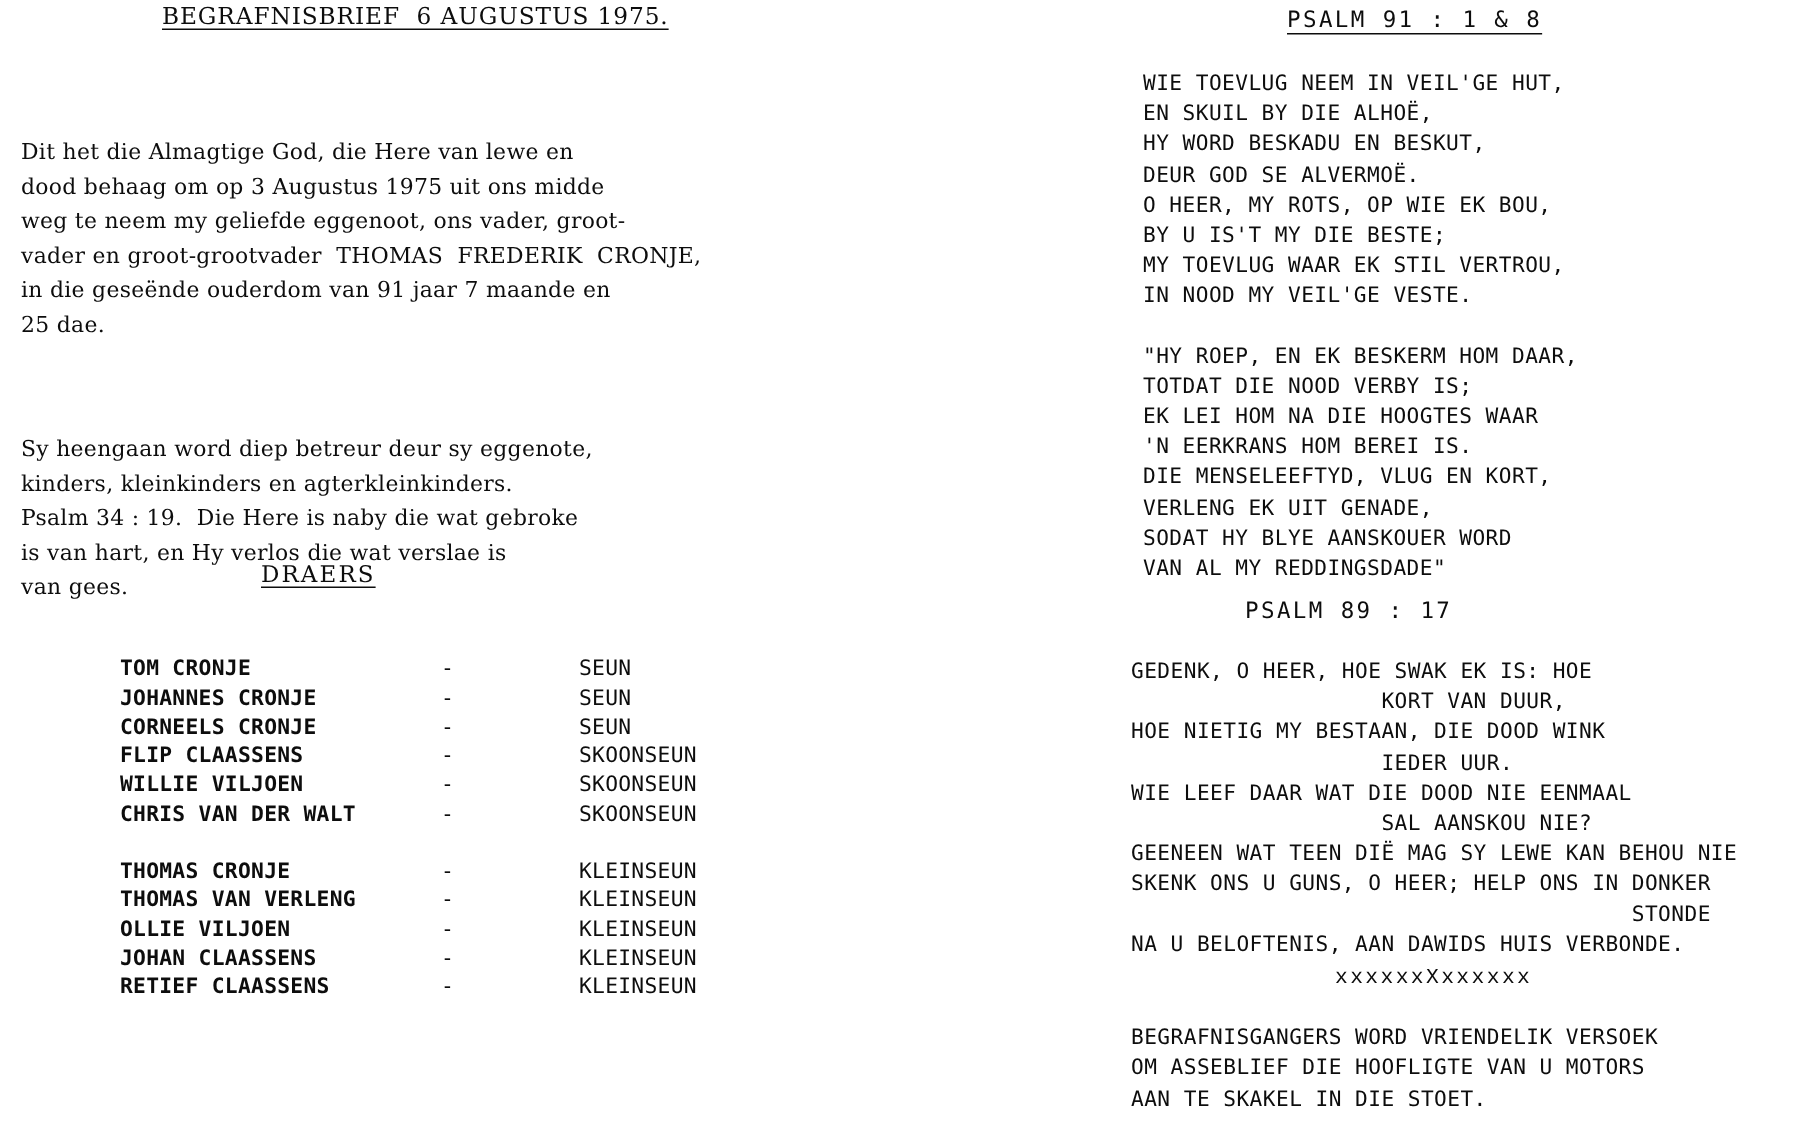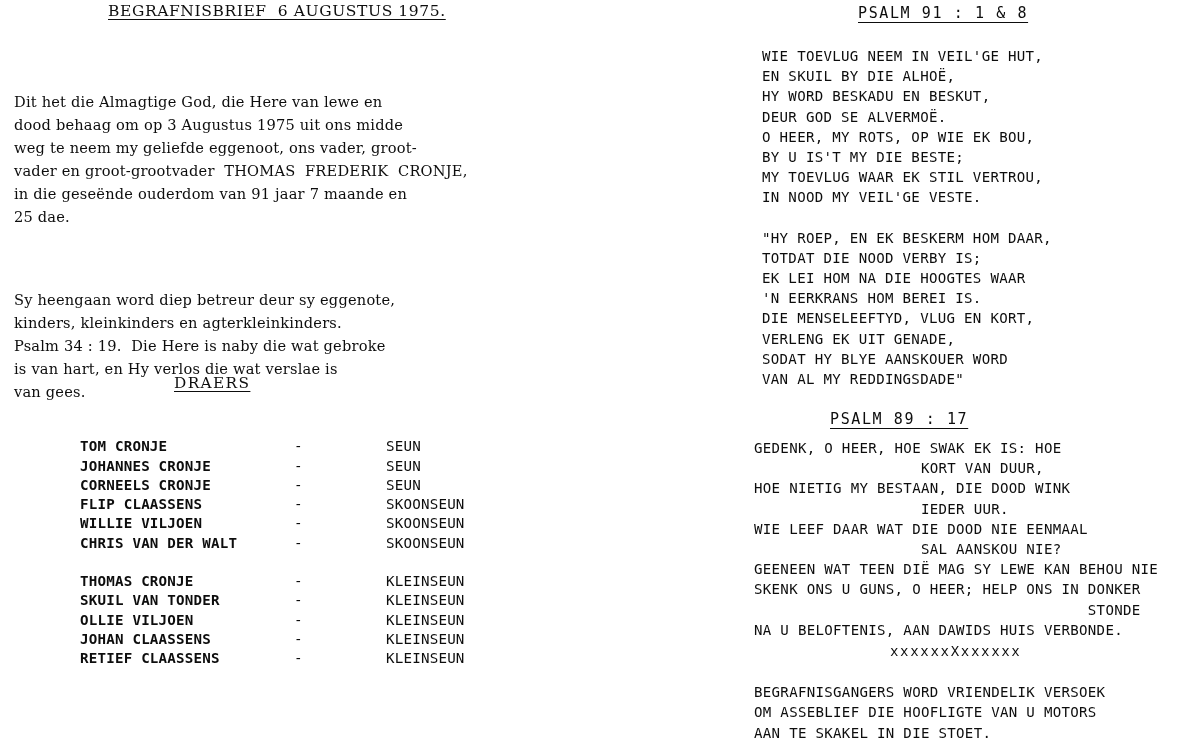--- a/index.html
+++ b/index.html
@@ -108,23 +108,21 @@
     text-underline-offset: 4px;
     margin-left: 20px;
   }
   .heading-psalm89 {
     position: absolute;
     left: 90px;
     top: 398px;
     font-family: "DejaVu Sans Mono", "Liberation Mono", monospace;
     font-size: 15px;
     letter-spacing: 1.6px;
-    text-decoration: underline;
     text-underline-offset: 4px;
-    margin-top: 12px;
   }
   .verse {
     font-family: "DejaVu Sans Mono", "Liberation Mono", monospace;
     font-size: 14.1px;
     line-height: 20.2px;
     letter-spacing: 0.3px;
     white-space: pre;
   }
   .psalm91-block {
     position: absolute;
@@ -204,21 +202,21 @@
       <div class="bearer-row">
         <span class="nm">CHRIS VAN DER WALT</span><span class="ds">-</span><span class="rl">SKOONSEUN</span>
       </div>
 
       <div class="bearer-gap"></div>
 
       <div class="bearer-row">
         <span class="nm">THOMAS CRONJE</span><span class="ds">-</span><span class="rl">KLEINSEUN</span>
       </div>
       <div class="bearer-row">
-        <span class="nm">SKUIL VAN TONDER</span><span class="ds">-</span><span class="rl">KLEINSEUN</span>
+        <span class="nm">THOMAS VAN VERLENG</span><span class="ds">-</span><span class="rl">KLEINSEUN</span>
       </div>
       <div class="bearer-row">
         <span class="nm">OLLIE VILJOEN</span><span class="ds">-</span><span class="rl">KLEINSEUN</span>
       </div>
       <div class="bearer-row">
         <span class="nm">JOHAN CLAASSENS</span><span class="ds">-</span><span class="rl">KLEINSEUN</span>
       </div>
       <div class="bearer-row">
         <span class="nm">RETIEF CLAASSENS</span><span class="ds">-</span><span class="rl">KLEINSEUN</span>
       </div>

